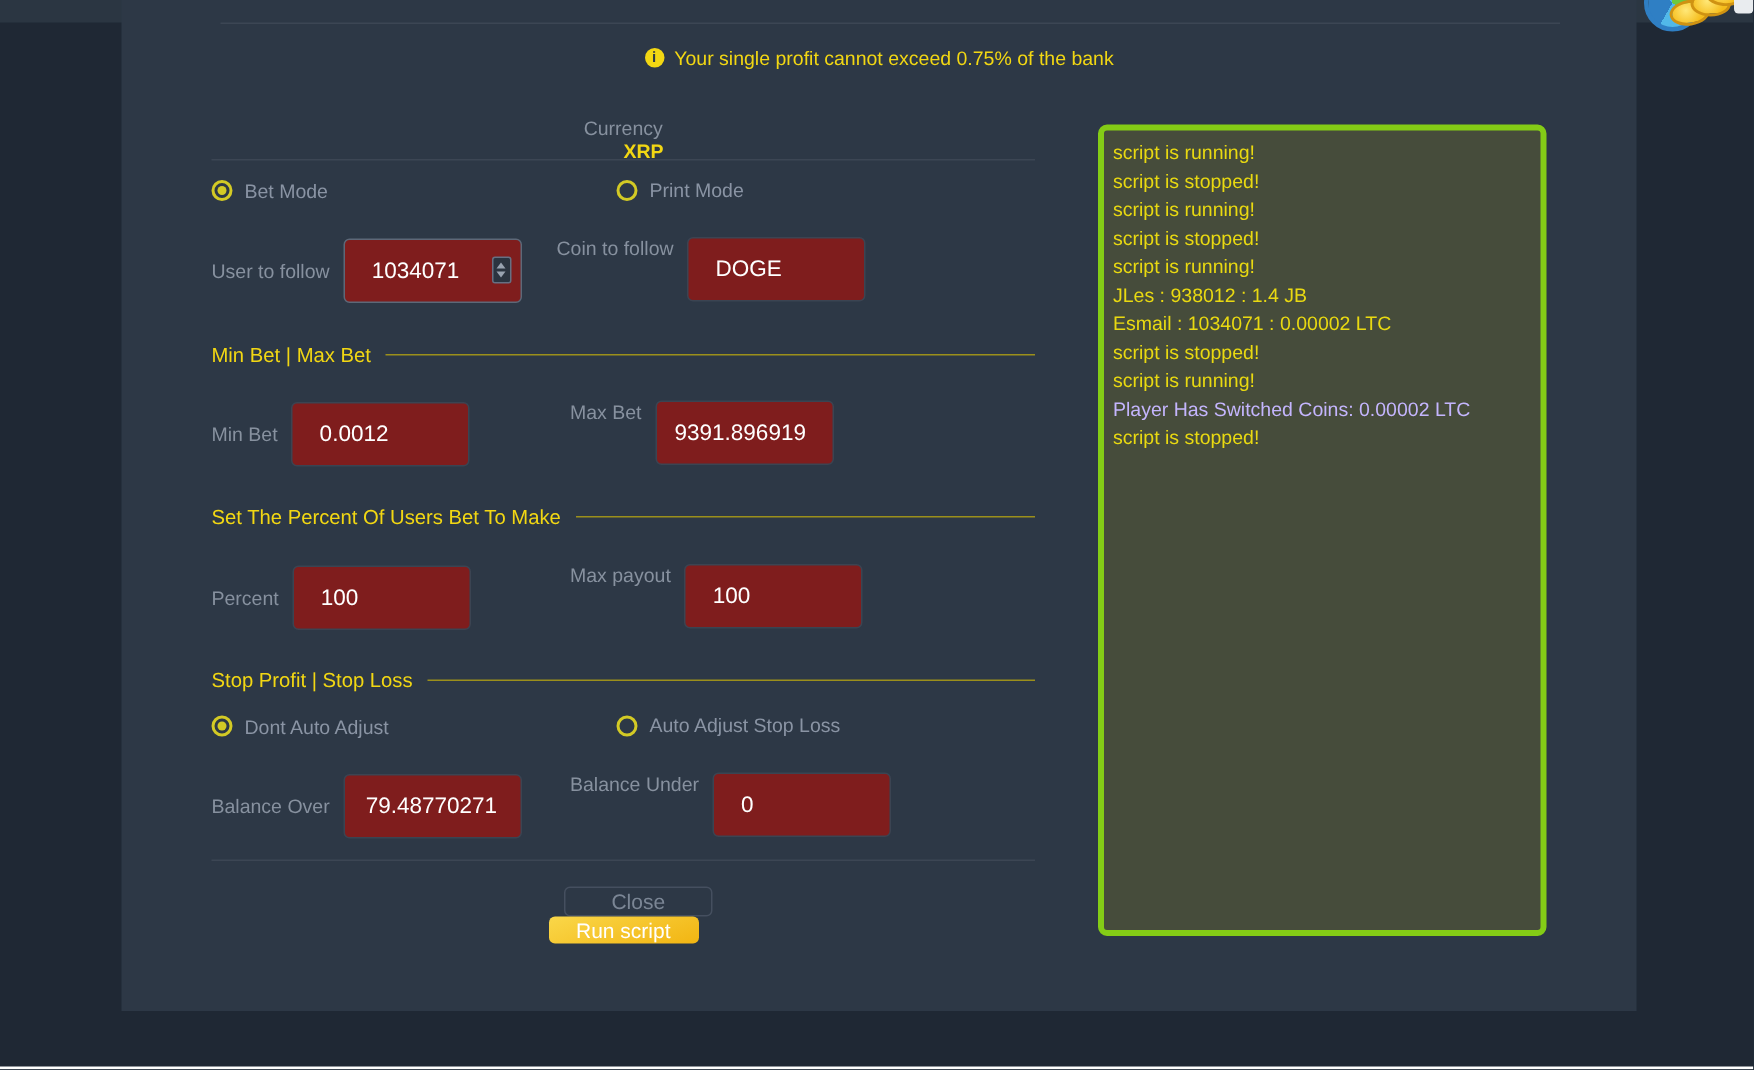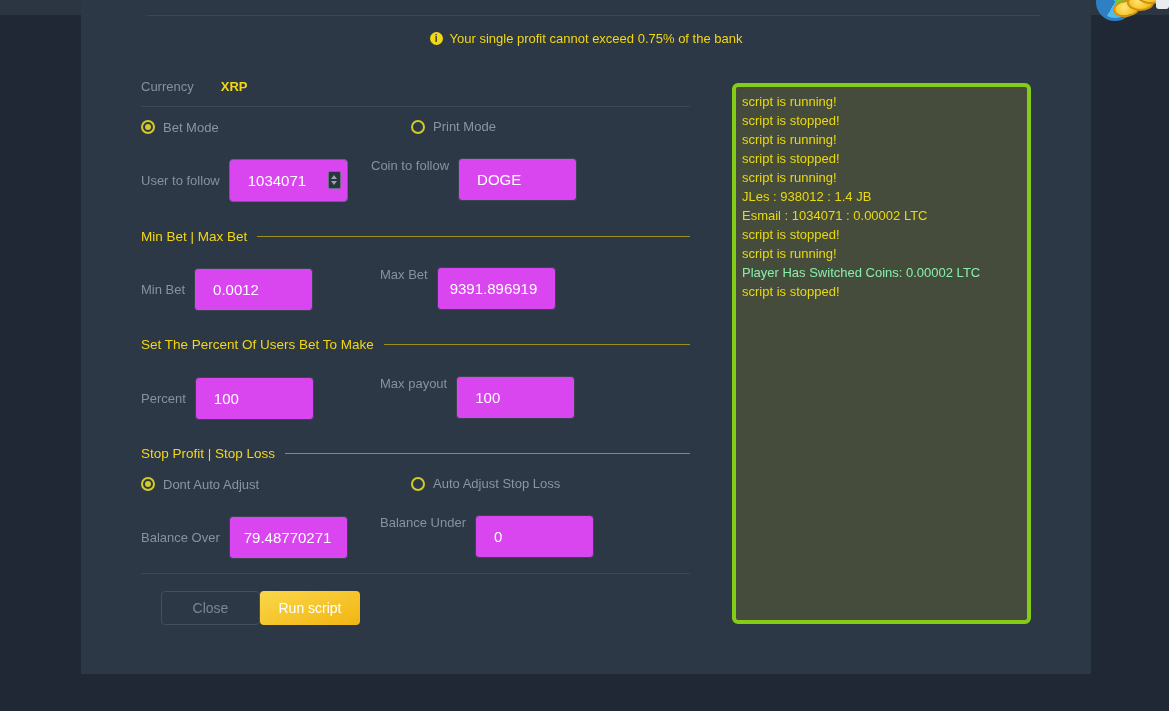--- a/index.html
+++ b/index.html
@@ -8,50 +8,50 @@
   .bottom-strip{position:absolute;left:0;bottom:0;width:1169px;height:2px;background:#ffffff;}
 
   
   .modal{position:absolute;left:81px;top:0;width:1010px;height:674px;background:#2d3846;}
   .header-divider{position:absolute;left:66px;top:15px;width:893px;height:1px;background:#3c4654;}
 
   .notice{position:absolute;left:0;top:31px;width:100%;display:flex;align-items:center;justify-content:center;gap:7px;color:#f2d713;font-size:13px;}
   .info-badge{width:13px;height:13px;border-radius:50%;background:#f2d713;color:#2d3846;font-size:10px;font-weight:bold;display:inline-flex;align-items:center;justify-content:center;line-height:13px;}
 
   .row{position:absolute;left:60px;width:549px;}
-  .flex-c{display:flex;align-items:center;}
+  .flex-c{display:flex;align-items:center;flex-direction:column;}
   .flabel{color:#87919f;font-size:13px;}
   .cell1{position:absolute;left:0;top:0;height:100%;display:flex;align-items:center;gap:9px;}
   .cell2{position:absolute;left:239px;top:0;height:100%;display:flex;align-items:flex-start;gap:9px;}
 
   .divider{position:absolute;left:60px;width:549px;height:1px;background:#3c4654;}
 
   .section{display:flex;align-items:center;height:15px;margin-top:10px;}
   .section .stitle{color:#f2d713;font-size:13.5px;white-space:nowrap;}
   .section .sline{flex:1;height:1px;background:#9b8f1b;margin-left:10px;}
 
   .radio{width:14px;height:14px;border:2px solid #d3ca25;border-radius:50%;box-sizing:border-box;display:inline-flex;align-items:center;justify-content:center;flex:0 0 auto;cursor:pointer;}
   .radio.on::after{content:"";width:6px;height:6px;border-radius:50%;background:#d3ca25;}
   .radio-label{color:#8a94a4;font-size:13px;margin-left:8px;}
   .radio-item{display:flex;align-items:center;}
 
   .input-wrap{position:relative;display:inline-block;}
-  .tinput{width:119px;height:43px;background:#d946ef;border:1px solid #3b4452;border-radius:4px;color:#ffffff;font-size:15px;font-weight:500;font-family:"Liberation Sans",sans-serif;padding:0 8px 0 18px;box-sizing:border-box;outline:none;white-space:nowrap;overflow:hidden;}
+  .tinput{width:119px;height:43px;background:#7f1d1d;border:1px solid #3b4452;border-radius:4px;color:#ffffff;font-size:15px;font-weight:500;font-family:"Liberation Sans",sans-serif;padding:0 8px 0 18px;box-sizing:border-box;outline:none;white-space:nowrap;overflow:hidden;}
   .tinput.focused{border-color:#5d6878;}
   .spinner-icon{position:absolute;right:7px;top:50%;transform:translateY(-50%);width:11px;height:16px;border:1px solid #667083;border-radius:2px;background:#2b3440;display:flex;flex-direction:column;align-items:center;justify-content:center;gap:2px;cursor:pointer;}
   .spinner-icon::before{content:"";border-left:3px solid transparent;border-right:3px solid transparent;border-bottom:4px solid #98a2b0;}
   .spinner-icon::after{content:"";border-left:3px solid transparent;border-right:3px solid transparent;border-top:4px solid #98a2b0;}
 
   .btn{height:34px;border-radius:4px;font-size:14px;display:inline-flex;align-items:center;justify-content:center;cursor:pointer;box-sizing:border-box;font-family:"Liberation Sans",sans-serif;}
   .btn-run{width:100px;background:linear-gradient(160deg,#fad749,#f2b512);color:#ffffff;border:none;}
   .btn-close{width:99px;background:transparent;border:1px solid #454f5f;color:#7b8695;margin-left:20px;}
 
   .log{position:absolute;left:651px;top:83px;width:299px;height:541px;background:#464c3b;border:4px solid #84cc16;border-radius:6px;box-sizing:border-box;padding:5px 6px;overflow:hidden;}
   .log-line{color:#e9d911;font-size:13px;line-height:19px;white-space:nowrap;}
-  .log-line.error{color:#86efac;}
+  .log-line.error{color:#c4b5fd;}
 
   
   .coin-wrap{position:absolute;left:1096px;top:-17px;width:72px;height:40px;}
   .pie{position:absolute;left:0;top:0;width:38px;height:38px;border-radius:50%;background:conic-gradient(#6bc93f 10deg 120deg,#52b9e9 120deg 210deg,#2f7fc4 210deg 320deg,#52b9e9 320deg 350deg,#6bc93f 350deg 370deg);border:3px solid #2f7fc4;box-sizing:border-box;}
   .coin{position:absolute;width:27px;height:17px;border-radius:50%;background:radial-gradient(circle at 40% 35%,#ffe878,#f5bc1a 70%);border:2px solid #cf9212;box-sizing:border-box;}
   .coin.c1{left:17px;top:17px;transform:rotate(-8deg);}
   .coin.c2{left:31px;top:11px;}
   .coin.c3{left:40px;top:4px;transform:rotate(6deg);}
   .white-chip{position:absolute;left:1156px;top:0;width:13px;height:9px;background:#e9ecef;border-radius:0 0 3px 3px;}
 </style>

